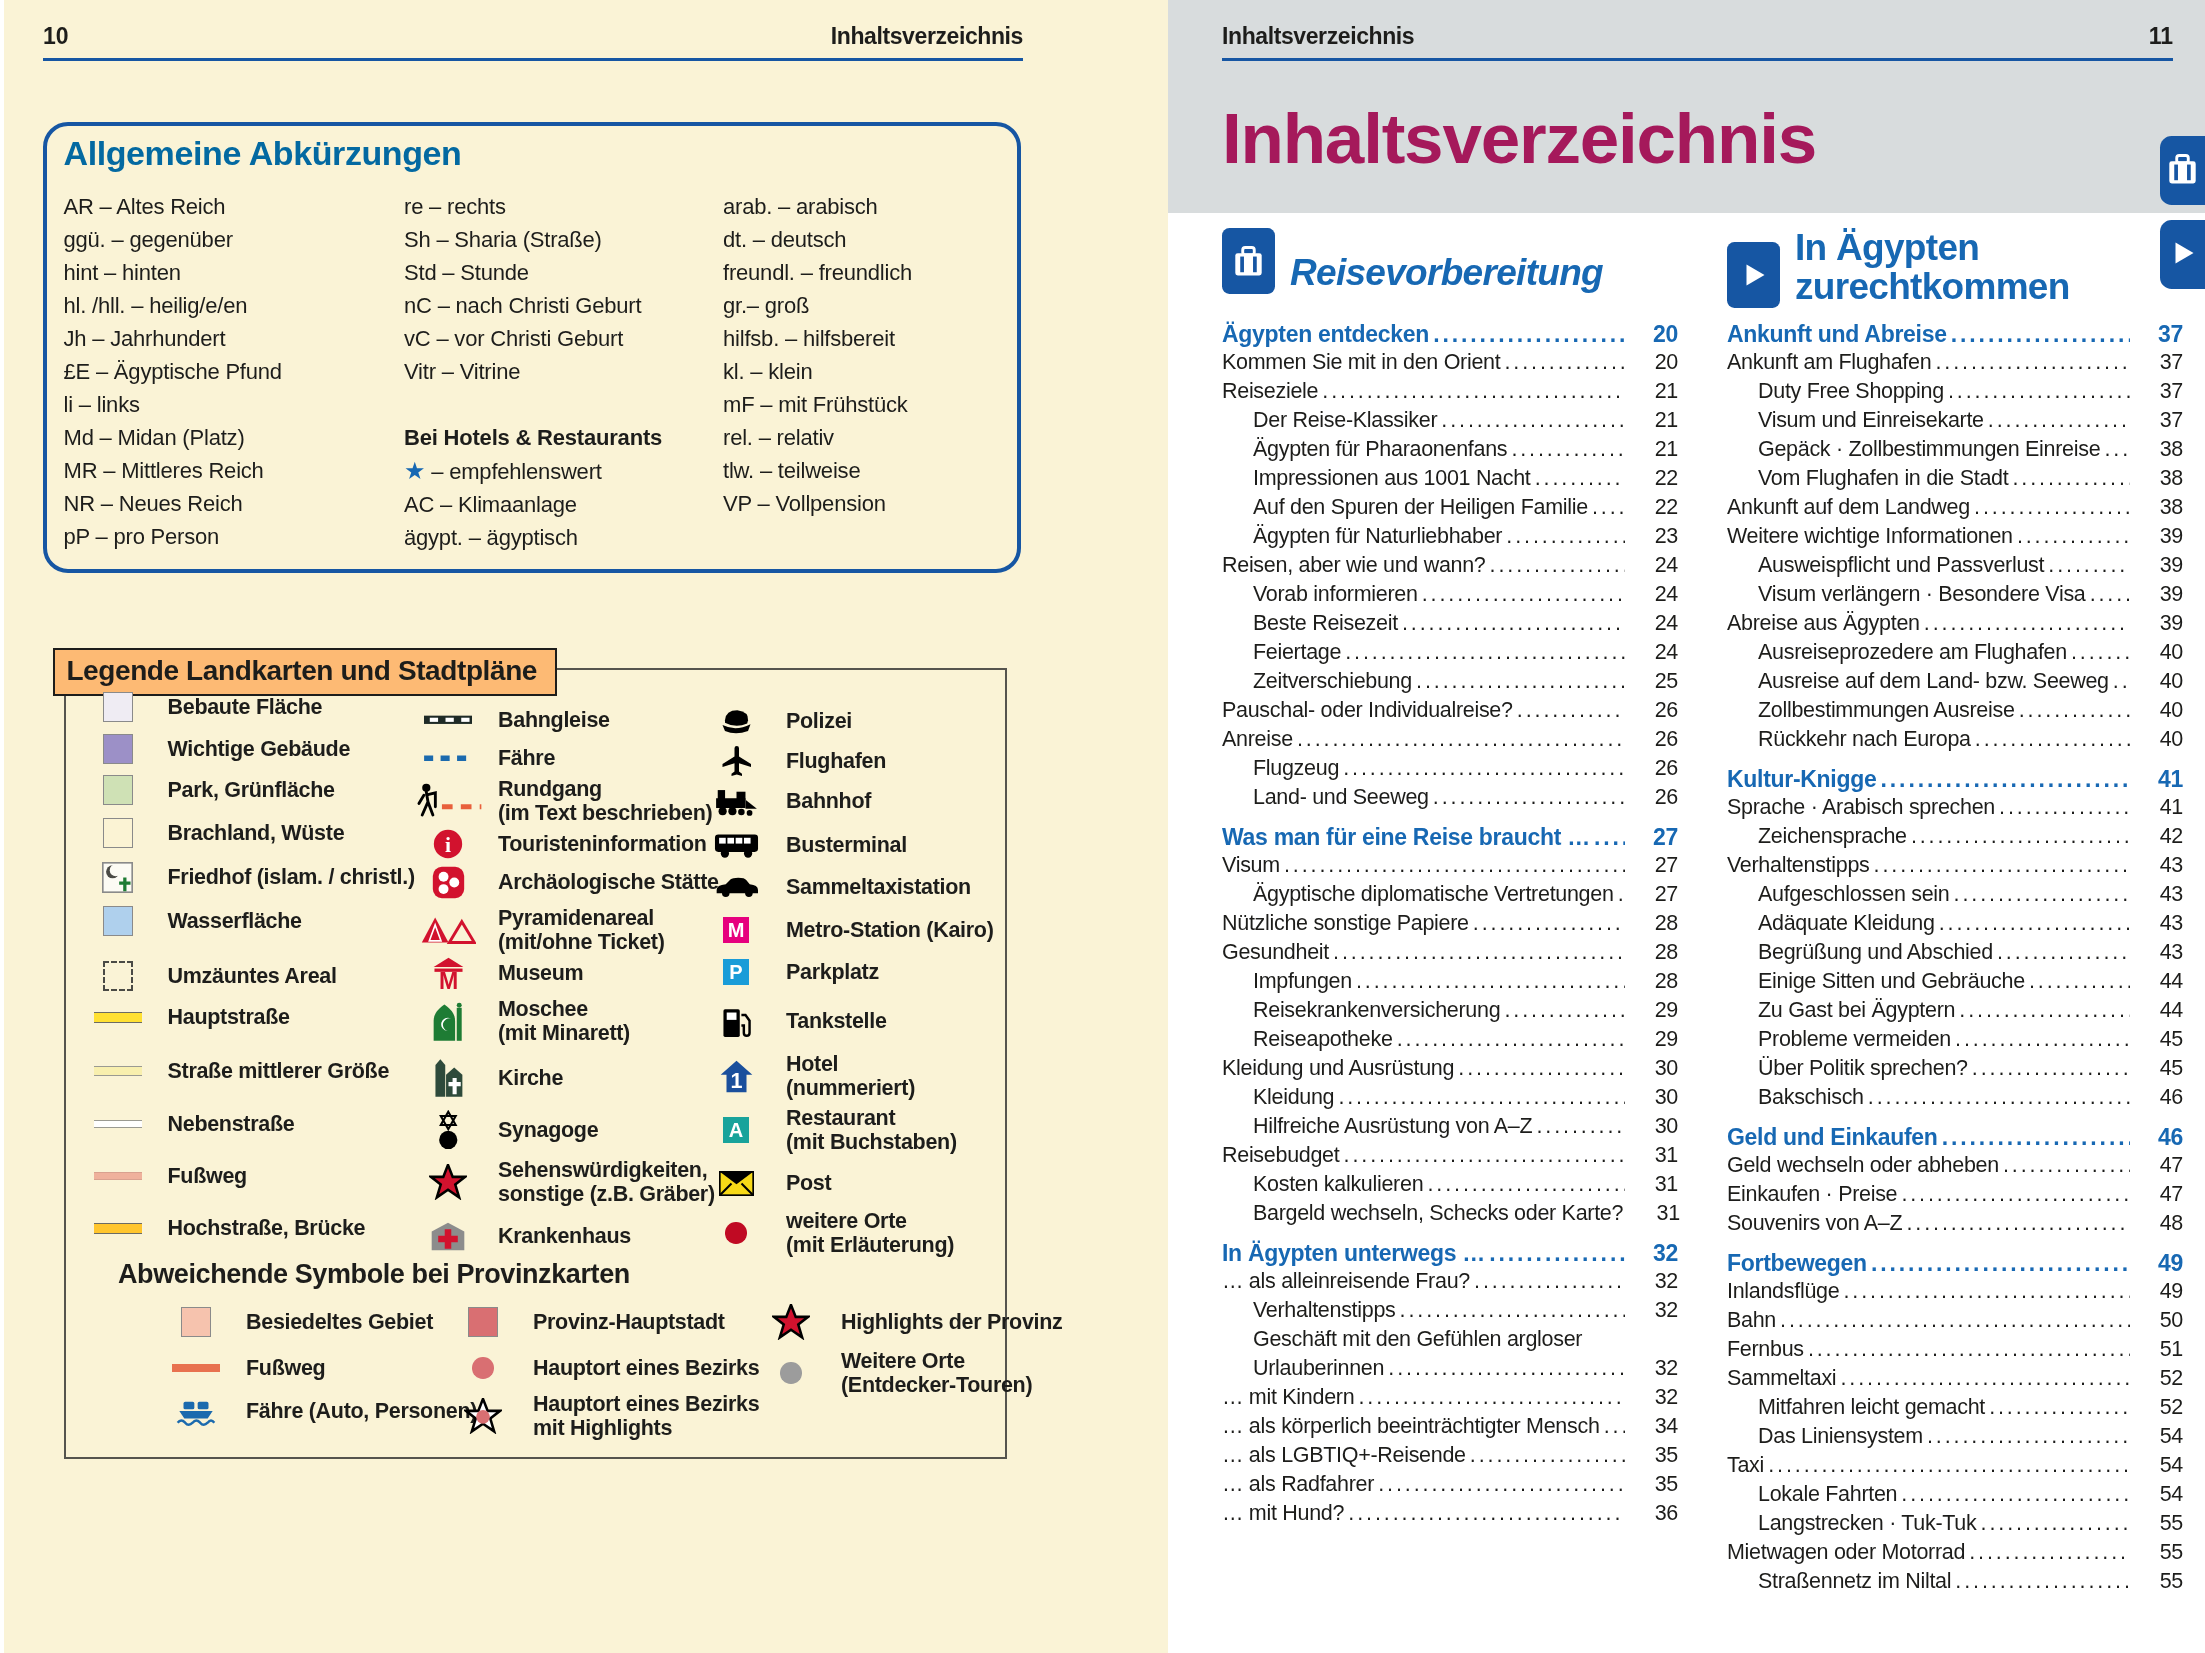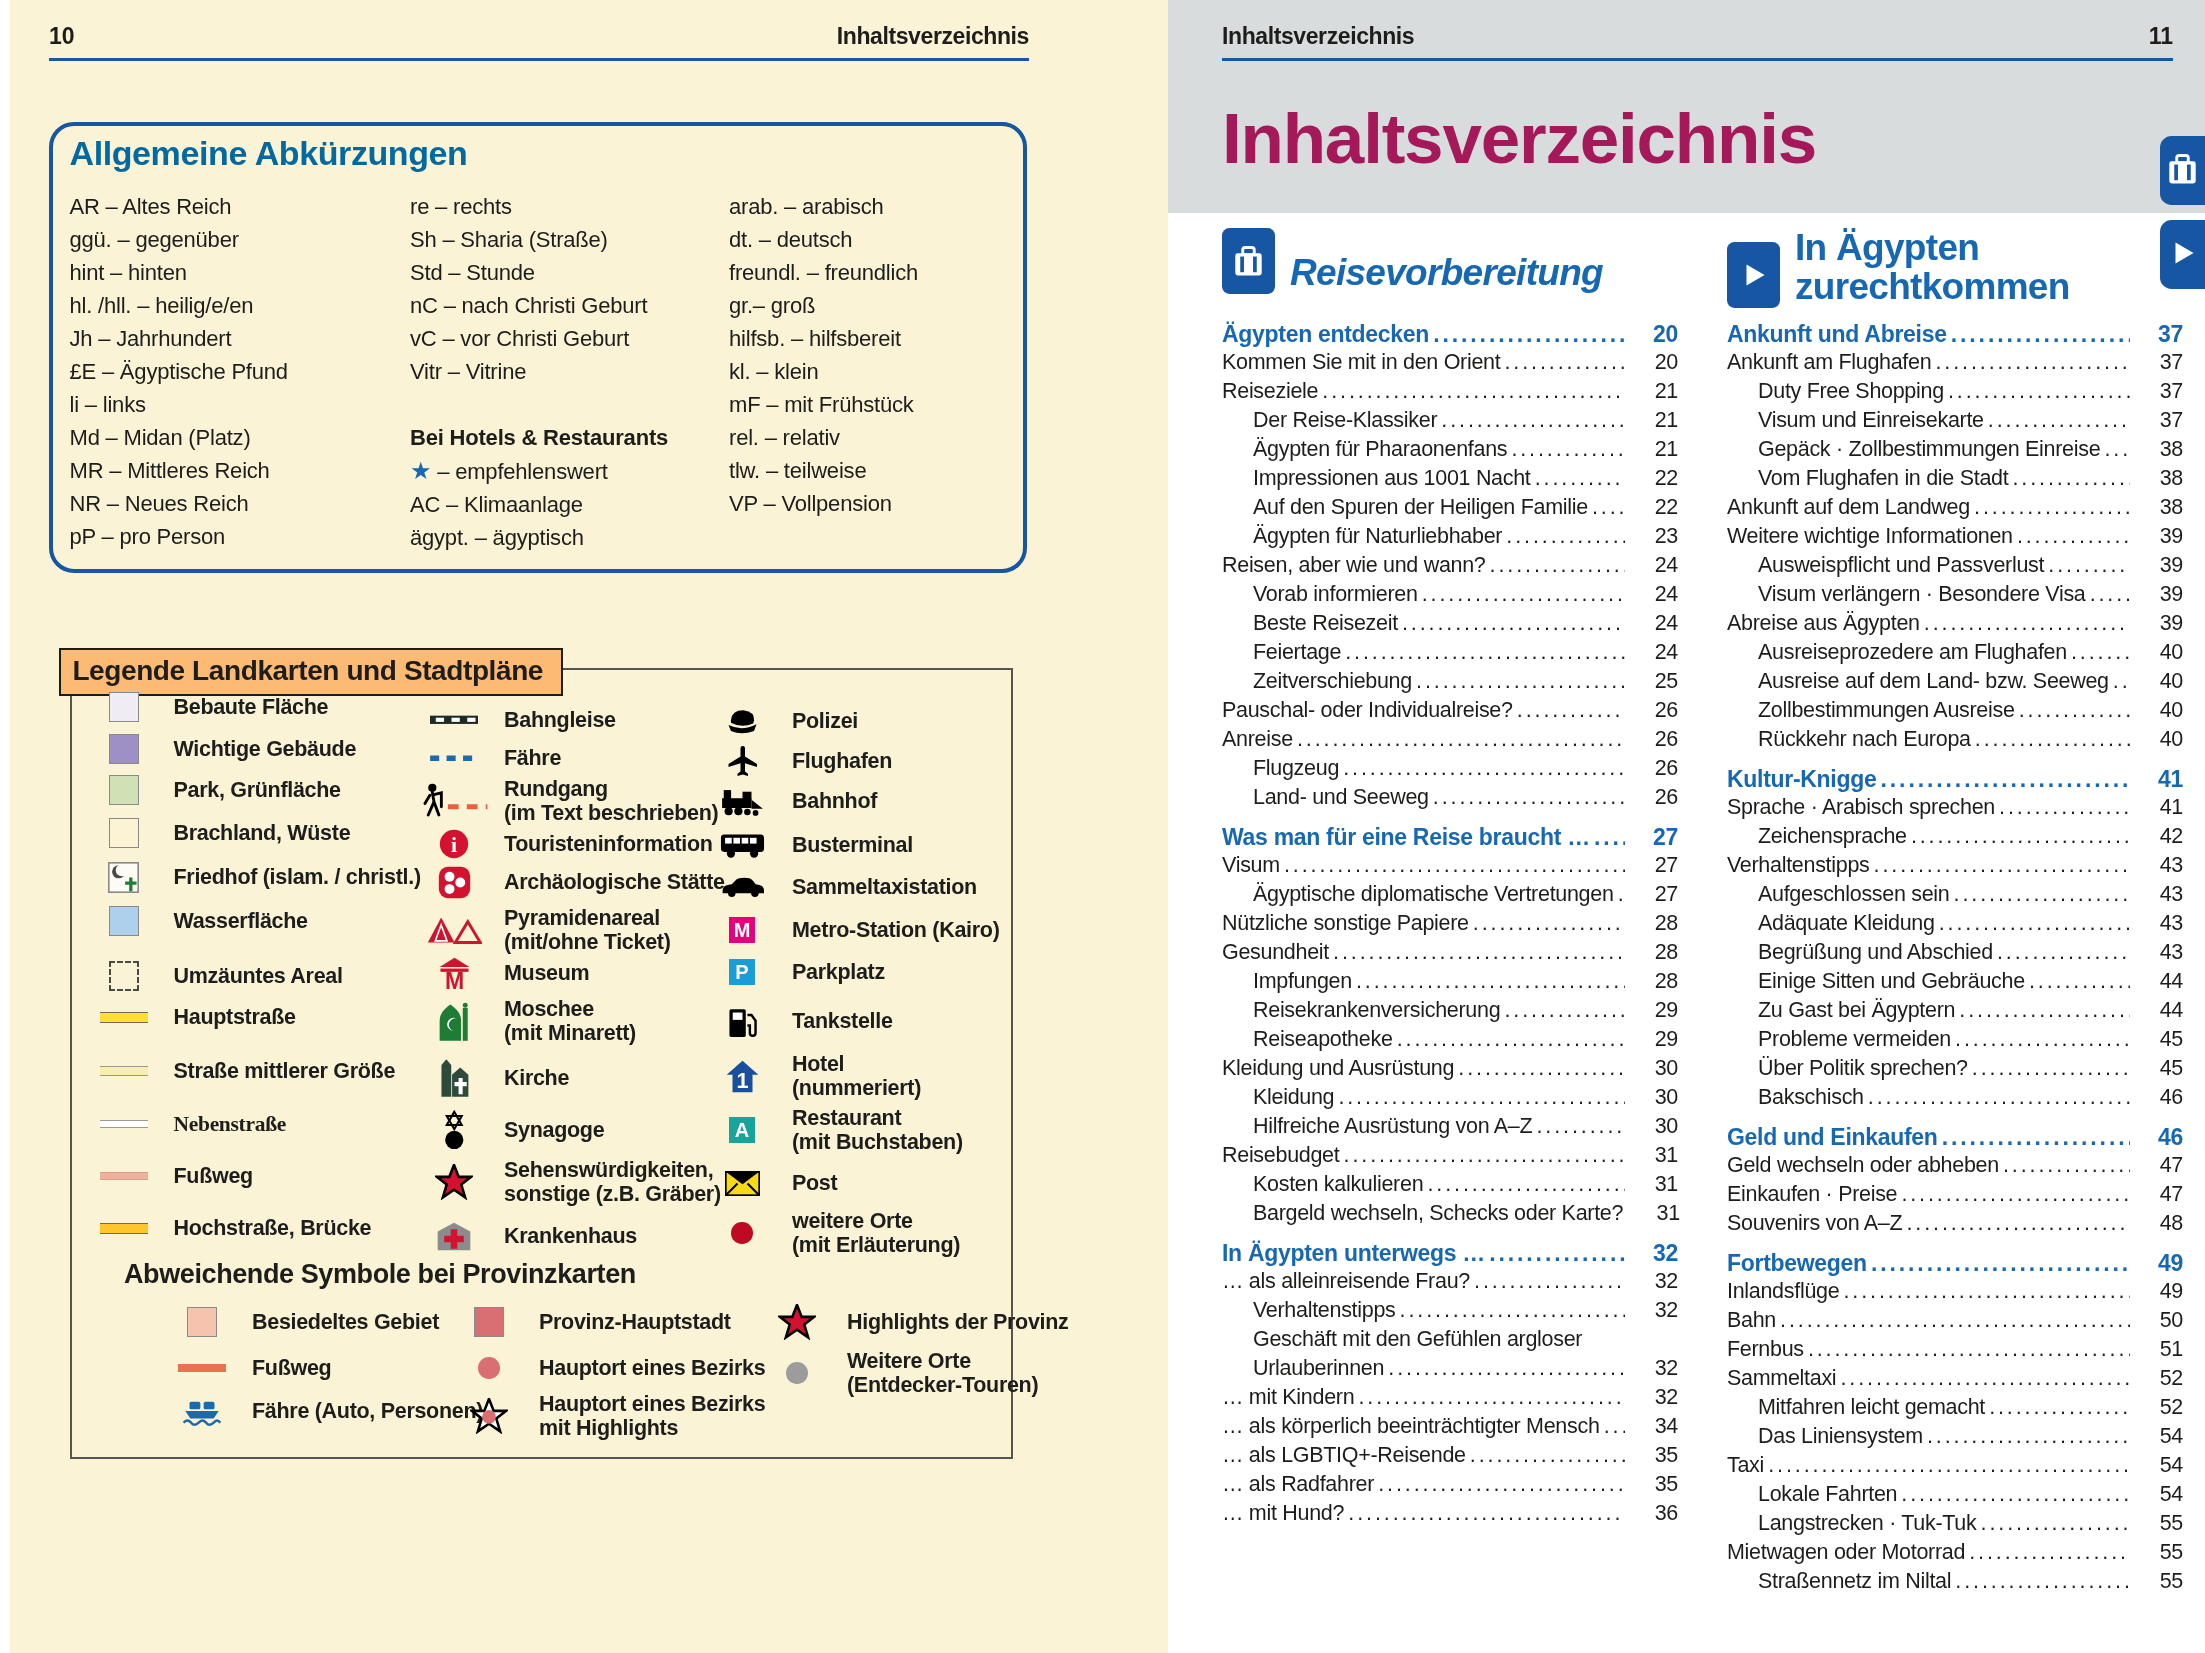--- a/index.html
+++ b/index.html
@@ -1,18 +1,18 @@
 <!DOCTYPE html>
 <html style="font-size:13.2px"><head>
 <meta charset="utf-8">
 <style>
   html,body{margin:0;padding:0;width:2205px;height:1654px;overflow:hidden;}
   body{font-family:"Liberation Sans","DejaVu Sans",sans-serif;color:#1d1d1b;background:#fff;}
   .page{position:absolute;top:0;height:1654px;}
-  .page-left{left:10px;width:1168px;background:#FAF3D6;}
+  .page-left{left:4px;width:1168px;background:#FAF3D6;}
   .page-right{left:1168px;width:1037px;background:#ffffff;}
   .gray-band{position:absolute;left:0;top:0;width:100%;height:213px;background:#D8DCDD;}
 
   
   .runhead{position:absolute;top:23px;display:flex;justify-content:space-between;align-items:flex-end;font-size:23px;}
   .runhead .ttl{font-weight:bold;letter-spacing:-0.4px;}
   .runhead .num{font-weight:600;}
   .rule{position:absolute;top:58px;height:3.3px;background:#1656A3;}
   .page-left .runhead{left:39px;width:980px;}
   .page-left .rule{left:39px;width:980px;}
@@ -190,21 +190,21 @@
             </span>
           </div>
           <div class="lg-item" style="left: 16.5px; top: 382px;">
             <span class="lg-icon">
               <span class="bar" style="background:#F8EFAE;height:7.4px;border-top:1.7px solid #9A9A92;border-bottom:1.7px solid #9A9A92"></span>
             </span>
             <span class="lg-label">
               <span>Straße mittlerer Größe</span>
             </span>
           </div>
-          <div class="lg-item" style="left: 16.5px; top: 435px; font-family: Liberation Serif, serif;">
+          <div class="lg-item" style="left: 16.5px; top: 435px;">
             <span class="lg-icon">
               <span class="bar" style="background:#FFFFFF;height:5.8px;border-top:1.7px solid #9A9A92;border-bottom:1.7px solid #9A9A92"></span>
             </span>
             <span class="lg-label">
               <span>Nebenstraße</span>
             </span>
           </div>
           <div class="lg-item" style="left: 16.5px; top: 487px;">
             <span class="lg-icon">
               <span class="bar" style="background:#EFB19C;height:5.8px;border-top:1.7px solid #D9A18F;border-bottom:1.7px solid #D9A18F"></span>

